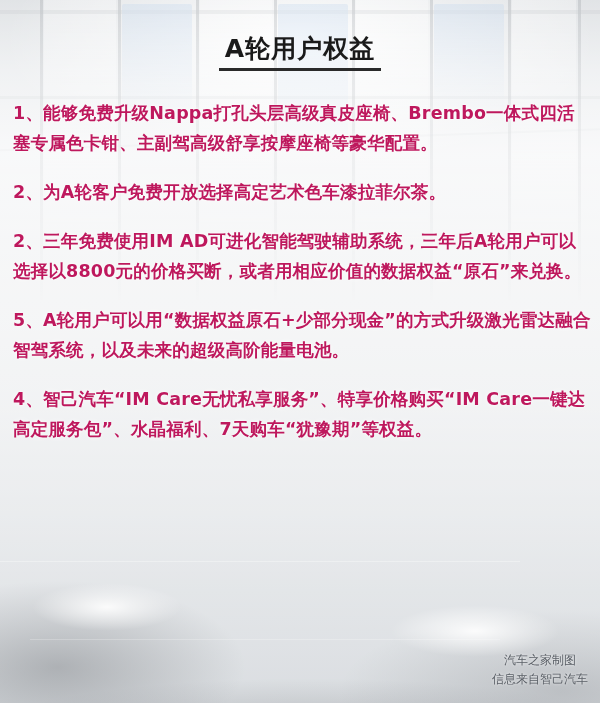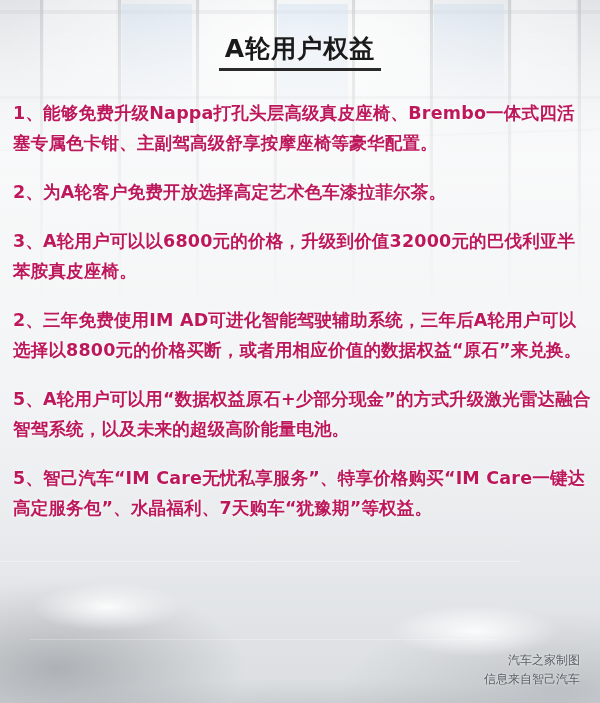--- a/index.html
+++ b/index.html
@@ -139,23 +139,23 @@
     line-height: 30px;
     color: #be185d;
     margin-bottom: 19px;
     font-weight: bold;
     letter-spacing: 0.2px;
     text-shadow: 0 0 3px rgba(255,255,255,0.85), 0 0 8px rgba(255,255,255,0.6);
   }
 
   .credits {
     position: absolute;
-    right: 20px;
+    right: 12px;
     bottom: 14px;
-    text-align: right;
+    text-align: center;
     margin-top: 31px;
   }
   .credit-line {
     font-size: 12px;
     color: #5a5f66;
     line-height: 19px;
     text-shadow: 0 0 3px rgba(255,255,255,0.8);
   }
 </style>
 </head>
@@ -200,24 +200,23 @@
 
   <div class="content">
 
     <div class="title-wrap">
       <div class="title">A轮用户权益</div>
     </div>
 
     <div class="items">
       <div class="item">1、能够免费升级Nappa打孔头层高级真皮座椅、Brembo一体式四活塞专属色卡钳、主副驾高级舒享按摩座椅等豪华配置。</div>
       <div class="item">2、为A轮客户免费开放选择高定艺术色车漆拉菲尔茶。</div>
-      <div class="item">3、A轮用户可以以6800元的价格，升级到价值32000元的巴伐利亚半苯胺真皮座椅。</div>
       <div class="item">2、三年免费使用IM AD可进化智能驾驶辅助系统，三年后A轮用户可以选择以8800元的价格买断，或者用相应价值的数据权益“原石”来兑换。</div>
       <div class="item">5、A轮用户可以用“数据权益原石+少部分现金”的方式升级激光雷达融合智驾系统，以及未来的超级高阶能量电池。</div>
-      <div class="item">5、智己汽车“IM Care无忧私享服务”、特享价格购买“IM Care一键达高定服务包”、水晶福利、7天购车“犹豫期”等权益。</div>
+      <div class="item">4、智己汽车“IM Care无忧私享服务”、特享价格购买“IM Care一键达高定服务包”、水晶福利、7天购车“犹豫期”等权益。</div>
     </div>
 
     <div class="credits">
       <div class="credit-line">汽车之家制图</div>
       <div class="credit-line">信息来自智己汽车</div>
     </div>
 
   </div>
 </div>
 

